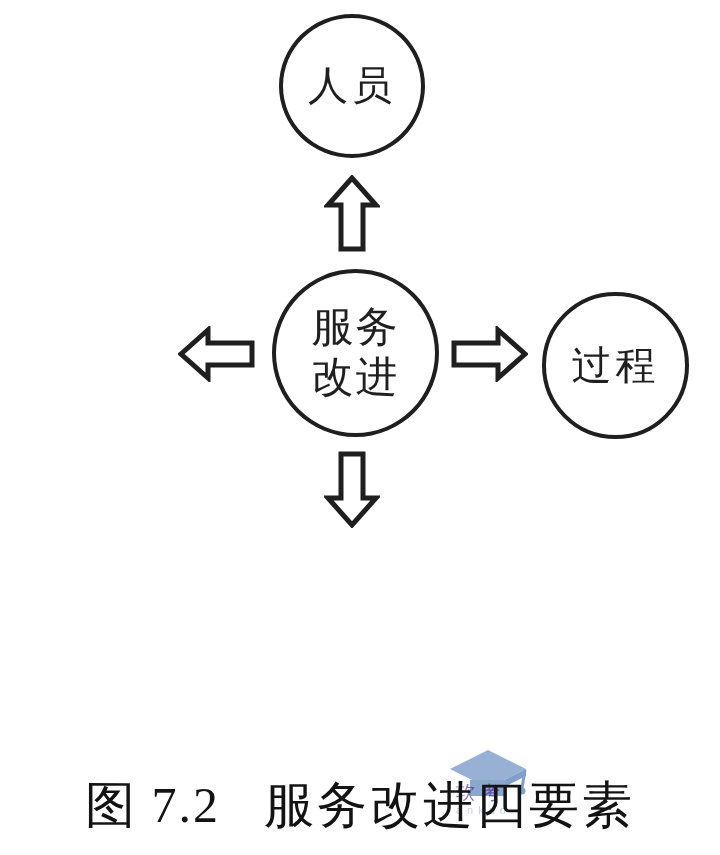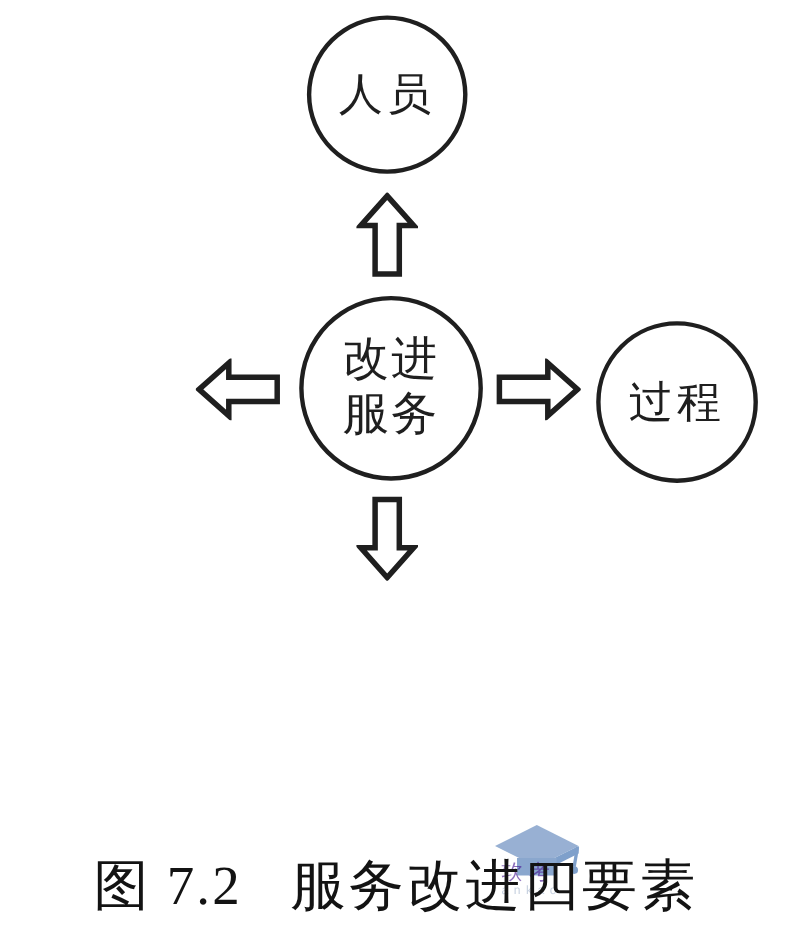--- a/index.html
+++ b/index.html
@@ -129,22 +129,22 @@
 <body>
 
 <div class="page">
 
   <div class="circle node-top">
     <span class="node-label">人员</span>
   </div>
 
 
   <div class="circle node-center">
+    <span class="center-label">服务</span>
     <span class="center-label">改进</span>
-    <span class="center-label">服务</span>
   </div>
 
   <div class="circle node-right">
     <span class="node-label">过程</span>
   </div>
 
 
   <svg class="arrow arrow-up" width="56" height="78" viewBox="0 0 56 78">
     <polygon points="28,3 4,30 17,30 17,74 39,74 39,30 52,30"></polygon>
   </svg>

